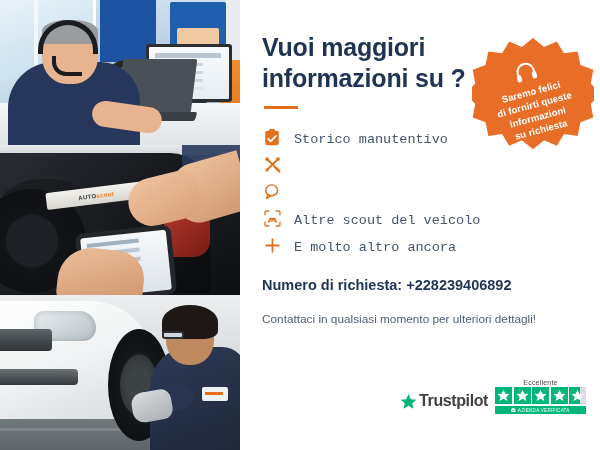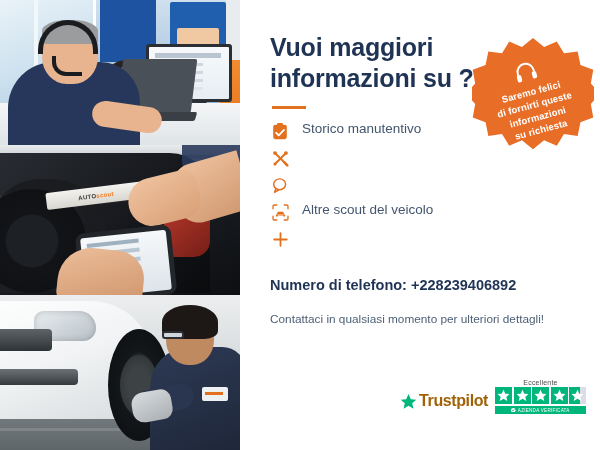--- a/index.html
+++ b/index.html
@@ -332,21 +332,21 @@
   }
   .p3-badge:after{
     content:""; position:absolute; left:3px; top:5px; width:18px; height:3px; background:#e2701d;
   }
 
   
   .content {
     position: relative;
     flex: 1 1 auto;
     background: #ffffff;
-    padding: 32px 24px 0 30px;
+    padding: 32px 24px 0 22px;
     box-sizing: border-box;
   }
   .heading {
     font-size: 25px;
     line-height: 1.22;
     font-weight: bold;
     color: #1f3354;
     letter-spacing: -0.2px;
     margin: 0;
     max-width: 215px;
@@ -404,23 +404,24 @@
   }
 
   
   .features {
     list-style: none;
     margin: 0;
     padding: 0;
   }
   .feature {
     display: flex;
-    align-items: flex-start;
+    align-items: flex-end;
     height: 26px;
     margin-bottom: 1px;
+    font-family: Liberation Mono, monospace;
   }
   .feature-icon {
     width: 20px;
     height: 20px;
     flex: 0 0 20px;
     margin-right: 12px;
     display: flex;
     align-items: center;
     justify-content: center;
     color: #e2701d;
@@ -458,21 +459,21 @@
   .tp-brand {
     display: flex;
     align-items: center;
     gap: 2px;
     padding-bottom: 4px;
   }
   .tp-star-logo { width: 17px; height: 17px; }
   .tp-name {
     font-size: 16px;
     font-weight: bold;
-    color: #a16207;
+    color: #404040;
     letter-spacing: -0.4px;
   }
   .tp-rating { text-align: center; }
   .tp-excellent {
     font-size: 7px;
     color: #4a4a4a;
     letter-spacing: .2px;
     margin-bottom: 1px;
   }
   .tp-stars { display: flex; gap: 1.5px; }
@@ -655,26 +656,27 @@
 
       <li class="feature">
         <span class="feature-icon">
           <svg viewBox="0 0 20 20" width="17" height="17">
             <g stroke="#e2701d" stroke-width="2.1" stroke-linecap="round">
               <line x1="10" y1="2.6" x2="10" y2="17.4"></line>
               <line x1="2.6" y1="10" x2="17.4" y2="10"></line>
             </g>
           </svg>
         </span>
+        <span class="feature-label">E molto altro ancora</span>
       </li>
 
     </ul>
 
     <div class="phone-line">
-      <span>Numero di telefono:</span>
+      <span>Numero di richiesta:</span>
       <span class="phone-number">+228239406892</span>
     </div>
 
     <div class="contact-copy">
       <div>Contattaci in qualsiasi momento per ulteriori dettagli!</div>
     </div>
 
     <div class="trustpilot">
       <div class="tp-brand">
         <svg class="tp-star-logo" viewBox="0 0 24 24">

